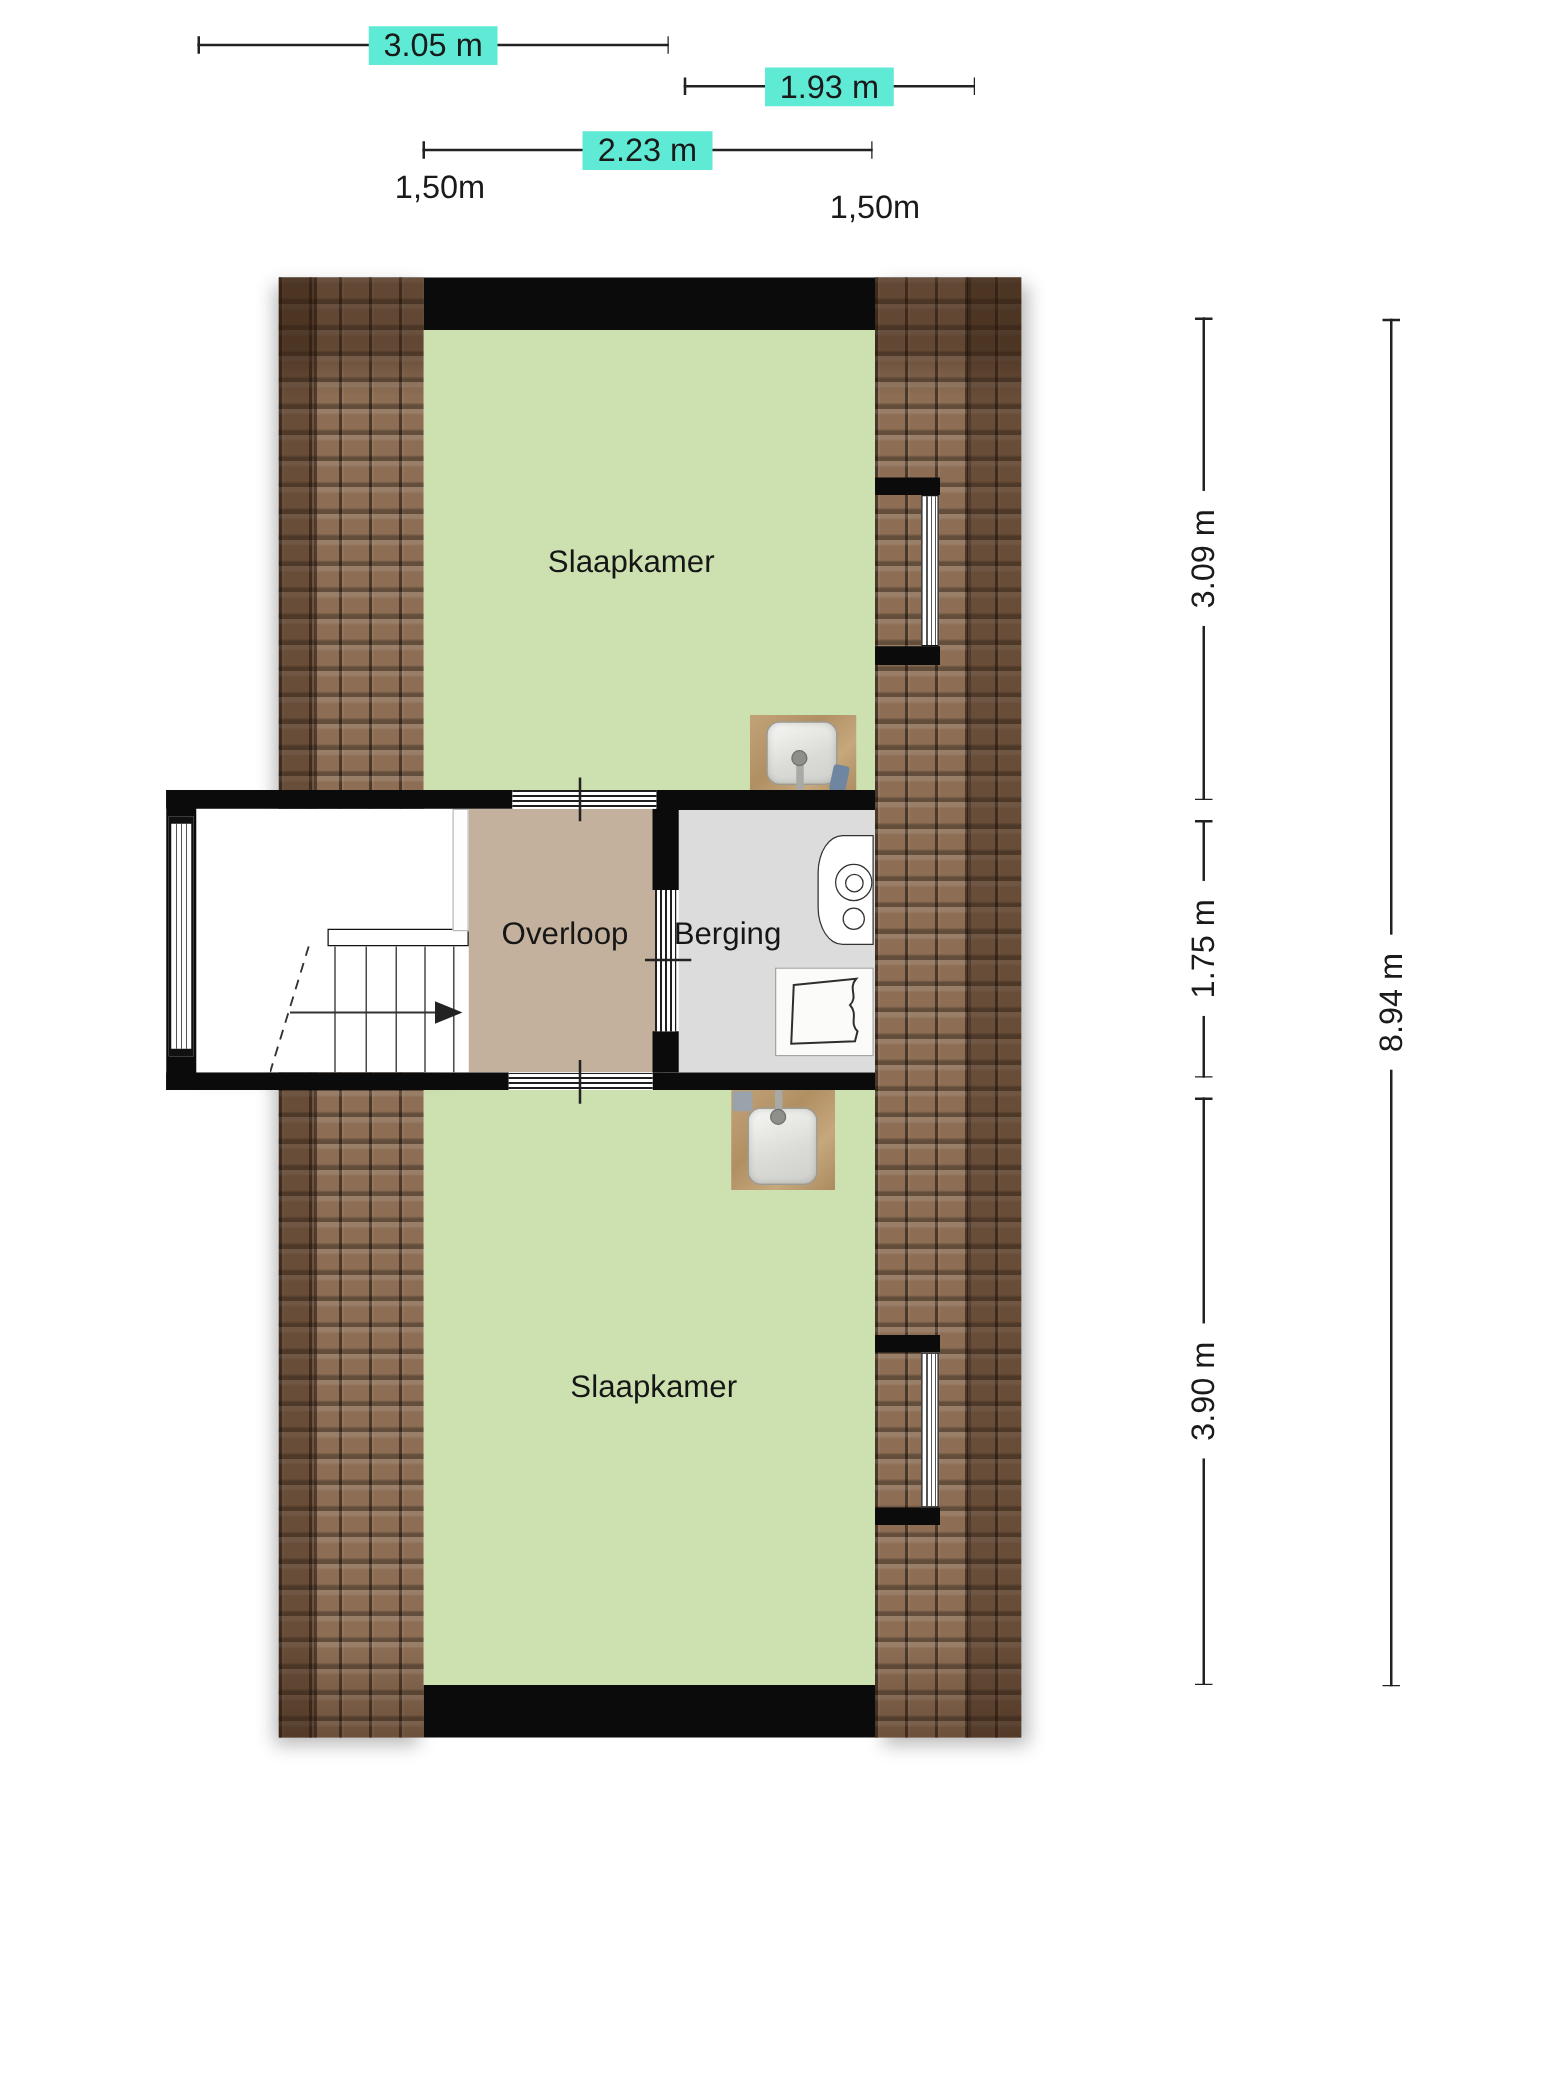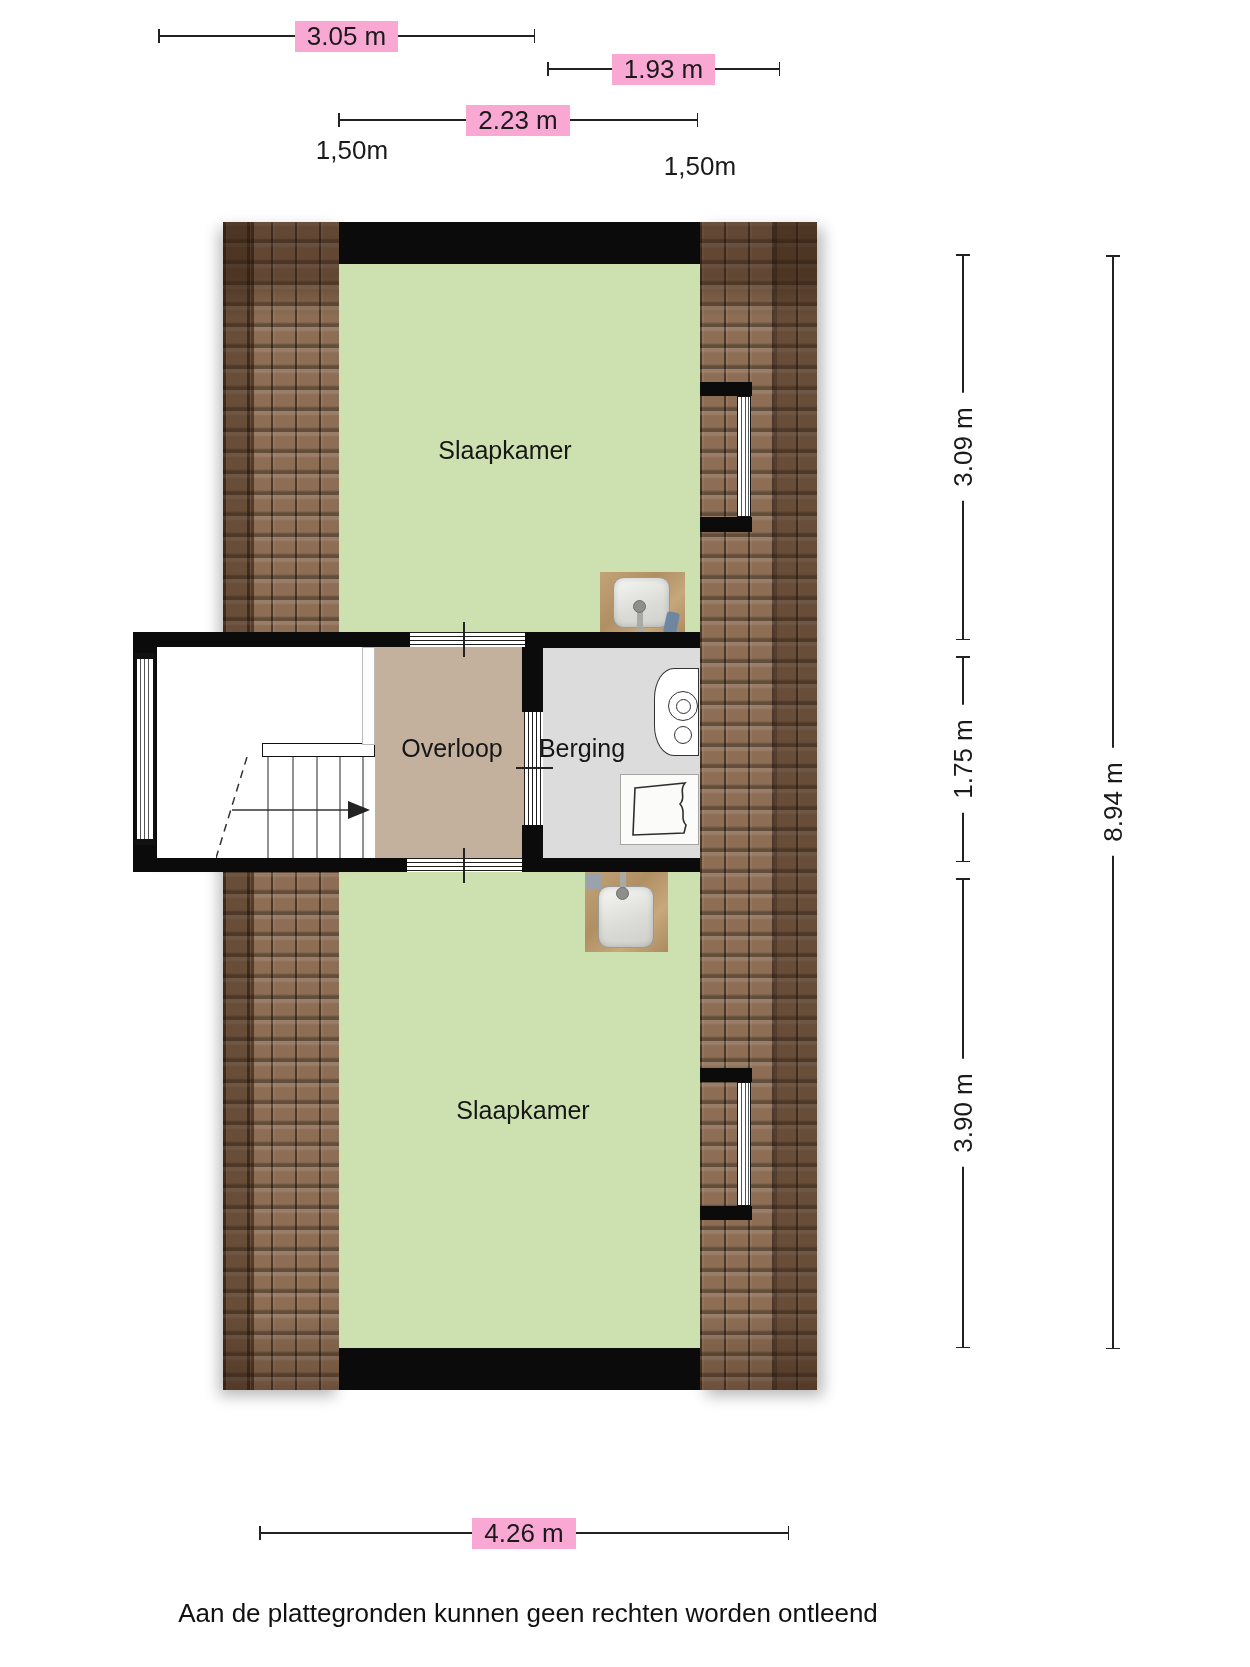--- a/index.html
+++ b/index.html
@@ -8,21 +8,21 @@
   }
   html,body{margin:0;padding:0;background:#fff;}
   #canvas{position:relative;width:1250px;height:1667px;background:#fff;overflow:hidden;
           font-family:"Liberation Sans", sans-serif;color:var(--text);}
   .abs{position:absolute;}
   
   .h-dim{position:absolute;height:30px;display:flex;align-items:center;justify-content:center;}
   .h-dim .line{position:absolute;left:0;right:0;top:50%;height:1.5px;margin-top:-0.75px;background:var(--dim);}
   .h-dim .tick{position:absolute;top:50%;margin-top:-7px;width:1.5px;height:14px;background:var(--dim);}
   .h-dim .tick.l{left:0;} .h-dim .tick.r{right:0;}
-  .h-dim .dim-label{position:relative;z-index:2;background:#f9a8d4;padding:0 12px;font-size:26px;white-space:nowrap;}
+  .h-dim .dim-label{position:relative;z-index:2;background:#5eead4;padding:0 12px;font-size:26px;white-space:nowrap;}
   .v-dim{position:absolute;width:0;}
   .v-dim .line{position:absolute;top:0;bottom:0;left:-0.75px;width:1.5px;background:var(--dim);}
   .v-dim .tick{position:absolute;left:-7px;height:1.5px;width:14px;background:var(--dim);}
   .v-dim .tick.t{top:0;} .v-dim .tick.b{bottom:0;}
   .v-dim .dim-label{position:absolute;left:0;top:50%;transform:translate(-50%,-50%) rotate(-90deg);
        background:#fff;padding:0 14px;font-size:26px;white-space:nowrap;z-index:2;}
   .free-label{position:absolute;font-size:26px;white-space:nowrap;transform:translate(-50%,-50%);}
   
   .roof{position:absolute;top:222px;height:1168px;background-color:var(--roof-base);}
   .roof.inner-pattern{
@@ -177,24 +177,17 @@
     <span class="dim-label">3.90 m</span>
     <span class="tick b"></span>
   </div>
   <div class="v-dim" style="left:1113px;top:255px;height:1094px;">
     <span class="tick t"></span>
     <span class="line"></span>
     <span class="dim-label">8.94 m</span>
     <span class="tick b"></span>
   </div>
 
-  <div class="h-dim" style="left:259px;top:1518px;width:530px;">
-    <span class="tick l"></span>
-    <span class="line"></span>
-    <span class="dim-label">4.26 m</span>
-    <span class="tick r"></span>
-  </div>
 
   <div id="footer">
-    <div>Aan de plattegronden kunnen geen rechten worden ontleend</div>
   </div>
 
 </div>
 
 </body></html>

